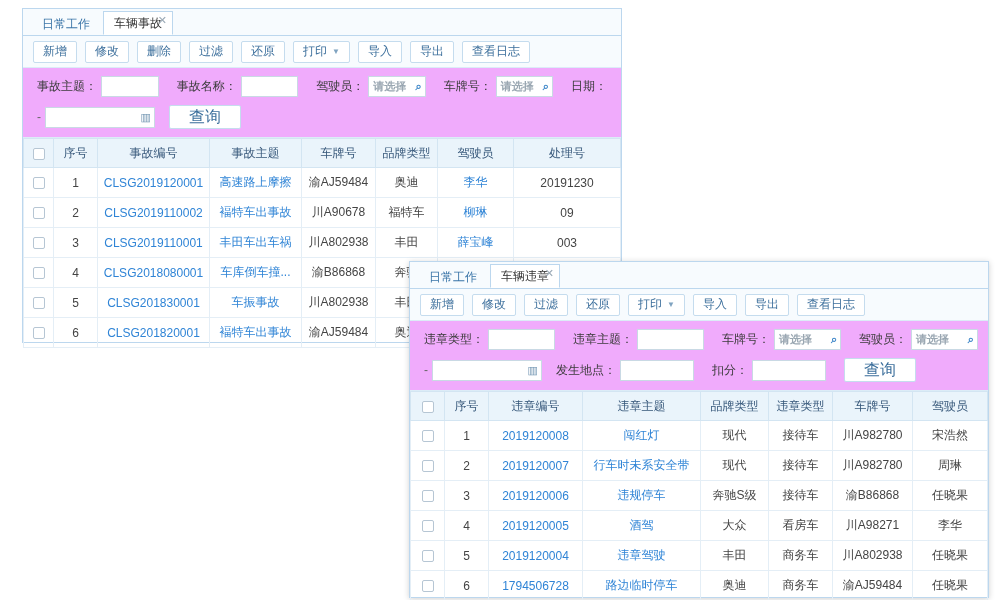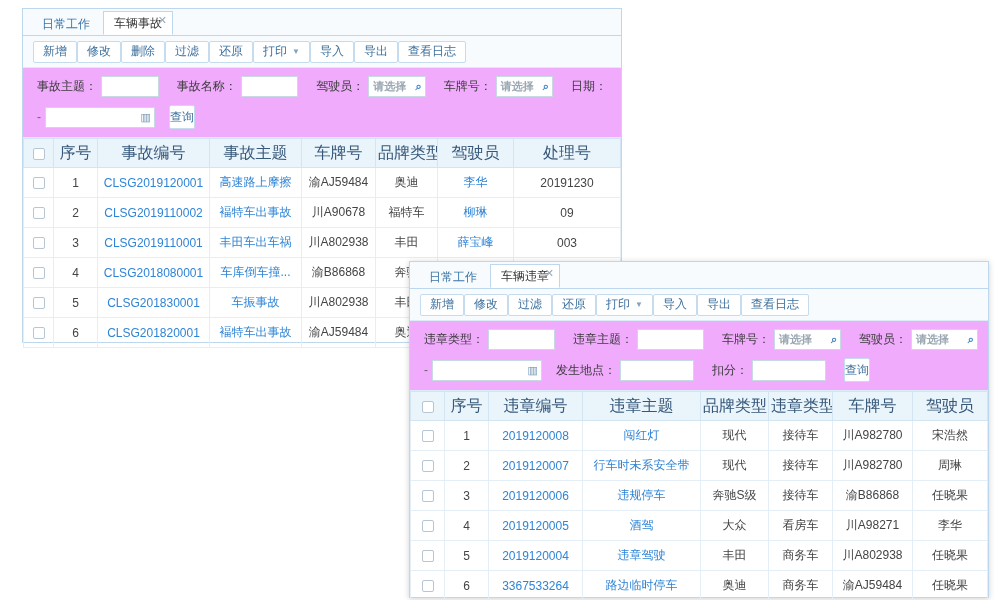--- a/index.html
+++ b/index.html
@@ -68,20 +68,21 @@
 
   
   .toolbar {
     height: 32px;
     background: #f7fbfe;
     border-bottom: 1px solid #dcecf7;
     display: flex;
     align-items: center;
     padding-left: 10px;
     box-sizing: border-box;
+    gap: 8px;
   }
   .tbtn {
     height: 22px;
     min-width: 44px;
     padding: 0 9px;
     font-size: 12px;
     color: #3c6f9c;
     background: #ffffff;
     border: 1px solid #c5dcee;
     border-radius: 2px;
@@ -150,38 +151,38 @@
     display: inline-flex;
     align-items: center;
     justify-content: flex-end;
     padding: 0 3px;
     margin-right: 14px;
   }
   .cal-ic { font-size: 11px; color: #6f93b0; }
   .dash { margin-right: 4px; color: #666; }
   .qbtn {
     height: 22px;
-    padding: 0 0;
-    font-size: 12px;
+    padding: 0 19px;
+    font-size: 16px;
     color: #3c6f9c;
     background: #ffffff;
     border: 1px solid #c5dcee;
     border-radius: 2px;
     display: inline-flex;
     align-items: center;
     justify-content: center;
   }
 
   
   .grid { width: 100%; border-collapse: collapse; table-layout: fixed; }
   .grid th {
     background: #eaf4fb;
     border: 1px solid #d3e5f2;
     height: 28px;
-    font-size: 16px;
+    font-size: 12px;
     font-weight: normal;
     color: #36577a;
     text-align: center;
     padding: 0 2px;
     overflow: hidden;
     white-space: nowrap;
   }
   .grid td {
     border: 1px solid #e4eef6;
     height: 29px;
@@ -512,21 +513,21 @@
             <td class="link">2019120004</td>
             <td class="link">违章驾驶</td>
             <td>丰田</td>
             <td>商务车</td>
             <td>川A802938</td>
             <td>任晓果</td>
           </tr>
           <tr>
             <td><span class="cb"></span></td>
             <td>6</td>
-            <td class="link">3367533264</td>
+            <td class="link">1794506728</td>
             <td class="link">路边临时停车</td>
             <td>奥迪</td>
             <td>商务车</td>
             <td>渝AJ59484</td>
             <td>任晓果</td>
           </tr>
         </tbody>
       </table>
     </div>
   </div>

